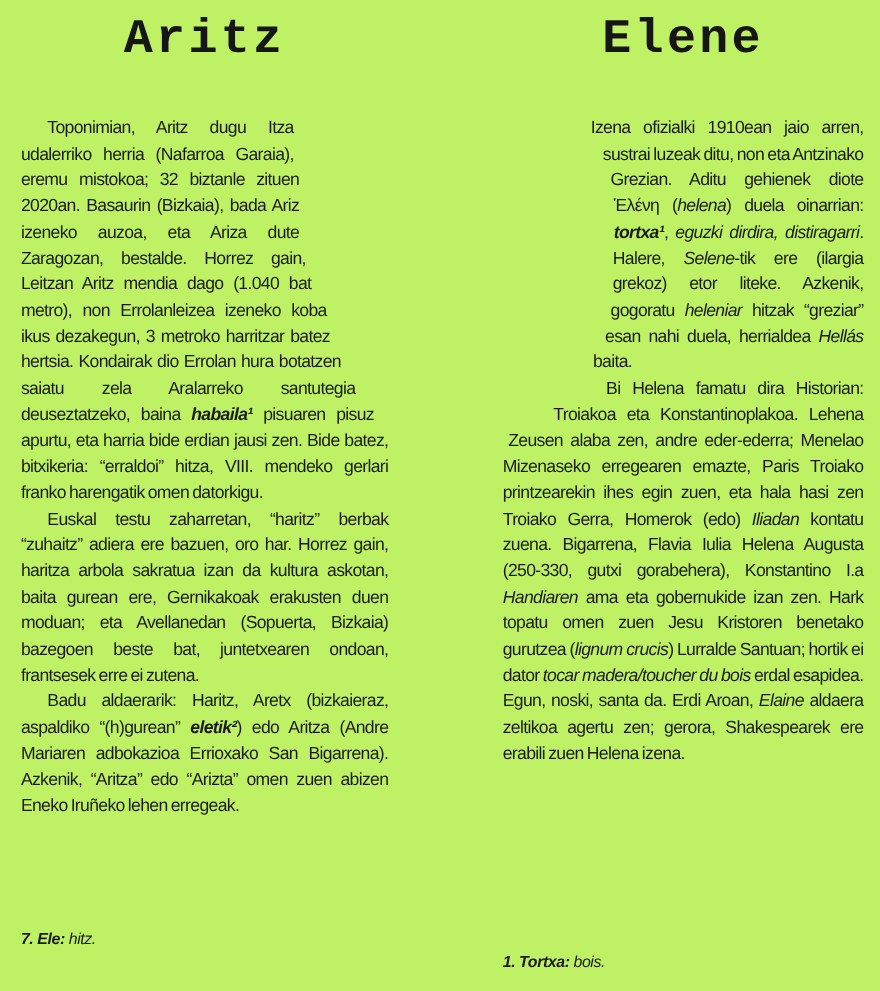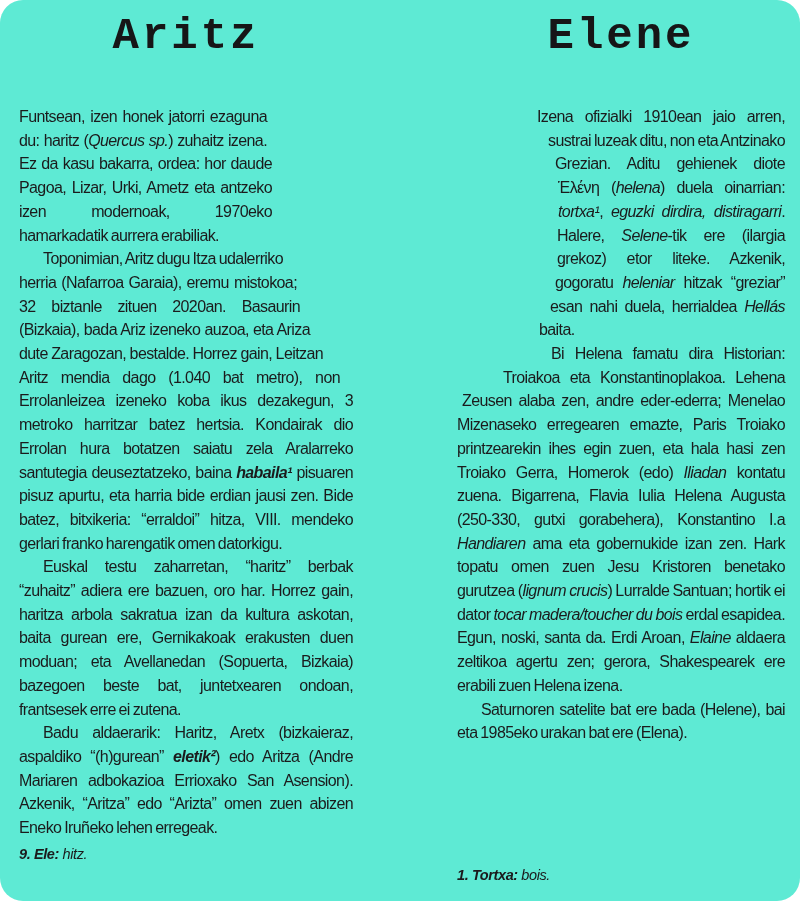--- a/index.html
+++ b/index.html
@@ -1,23 +1,22 @@
 <!DOCTYPE html>
 <html><head>
 <meta charset="utf-8">
 <style>
   html,body{margin:0;padding:0;}
   .page{
     position:relative;
     width:800px;height:901px;
-    background:#5eead4;
+    background:#bef264;
     color:#1b1b1c;
     font-family:"Liberation Sans","DejaVu Sans",sans-serif;
     overflow:hidden;
-    border-radius:23px;
   }
   .title{
     position:absolute;
     top:12px;margin:0;
     font-family:"Liberation Mono","DejaVu Sans Mono",monospace;
     font-weight:600;
     font-size:44px;line-height:48px;
     letter-spacing:3px;
     text-align:center;
     color:#161617;
@@ -41,21 +40,21 @@
     position:absolute;
     font-size:14.5px;line-height:21.5px;
     letter-spacing:-0.4px;
   }
   .fn{margin:0;}
   .fn-left{left:19px;top:844px;width:334px;}
   .fn-right{left:457px;top:865px;width:328px;}
   .s-n{font-style:normal;font-weight:normal;}
   .s-i{font-style:italic;}
   .s-b{font-weight:bold;font-style:italic;}
-  .s-bi{font-weight:normal;font-style:italic;}
+  .s-bi{font-weight:bold;font-style:italic;}
 </style>
 </head>
 <body>
 
 <div class="page">
 
   <section>
     <h1 class="title title-left">Aritz</h1>
     <div class="body body-left">
       <span class="sp sp-r" style="width:68px"></span>
@@ -63,27 +62,26 @@
       <span class="sp sp-r" style="width:70px"></span>
       <span class="sp sp-r" style="width:81px"></span>
       <span class="sp sp-r" style="width:81px"></span>
       <span class="sp sp-r" style="width:75px"></span>
       <span class="sp sp-r" style="width:70px"></span>
       <span class="sp sp-r" style="width:56px"></span>
       <span class="sp sp-r" style="width:53px"></span>
       <span class="sp sp-r" style="width:43px"></span>
       <span class="sp sp-r" style="width:30px"></span>
       <span class="sp sp-r" style="width:13px"></span>
-      <p class="para first"><span class="s-n">Funtsean, izen honek jatorri ezaguna du: haritz (</span><span class="s-i">Quercus sp.</span><span class="s-n">) zuhaitz izena. Ez da kasu bakarra, ordea: hor daude Pagoa, Lizar, Urki, Ametz eta antzeko izen modernoak, 1970eko hamarkadatik aurrera erabiliak.</span></p>
       <p class="para"><span class="s-n">Toponimian, Aritz dugu Itza udalerriko herria (Nafarroa Garaia), eremu mistokoa; 32 biztanle zituen 2020an. Basaurin (Bizkaia), bada Ariz izeneko auzoa, eta Ariza dute Zaragozan, bestalde. Horrez gain, Leitzan Aritz mendia dago (1.040 bat metro), non Errolanleizea izeneko koba ikus dezakegun, 3 metroko harritzar batez hertsia. Kondairak dio Errolan hura botatzen saiatu zela Aralarreko santutegia deuseztatzeko, baina </span><span class="s-b">habaila¹</span><span class="s-n"> pisuaren pisuz apurtu, eta harria bide erdian jausi zen. Bide batez, bitxikeria: “erraldoi” hitza, VIII. mendeko gerlari franko harengatik omen datorkigu.</span></p>
       <p class="para"><span class="s-n">Euskal testu zaharretan, “haritz” berbak “zuhaitz” adiera ere bazuen, oro har. Horrez gain, haritza arbola sakratua izan da kultura askotan, baita gurean ere, Gernikakoak erakusten duen moduan; eta Avellanedan (Sopuerta, Bizkaia) bazegoen beste bat, juntetxearen ondoan, frantsesek erre ei zutena.</span></p>
-      <p class="para"><span class="s-n">Badu aldaerarik: Haritz, Aretx (bizkaieraz, aspaldiko “(h)gurean” </span><span class="s-b">eletik²</span><span class="s-n">) edo Aritza (Andre Mariaren adbokazioa Errioxako San Asension). Azkenik, “Aritza” edo “Arizta” omen zuen abizen Eneko Iruñeko lehen erregeak.</span></p>
+      <p class="para"><span class="s-n">Badu aldaerarik: Haritz, Aretx (bizkaieraz, aspaldiko “(h)gurean” </span><span class="s-b">eletik²</span><span class="s-n">) edo Aritza (Andre Mariaren adbokazioa Errioxako San Bigarrena). Azkenik, “Aritza” edo “Arizta” omen zuen abizen Eneko Iruñeko lehen erregeak.</span></p>
     </div>
     <div class="footnotes fn-left">
-      <p class="fn"><span class="s-b">9. Ele: </span><span class="s-i">hitz.</span></p>
+      <p class="fn"><span class="s-b">7. Ele: </span><span class="s-i">hitz.</span></p>
     </div>
   </section>
 
   <section>
     <h1 class="title title-right">Elene</h1>
     <div class="body body-right">
       <span class="sp sp-l" style="width:60px"></span>
       <span class="sp sp-l" style="width:80px"></span>
       <span class="sp sp-l" style="width:91px"></span>
       <span class="sp sp-l" style="width:98px"></span>
@@ -91,20 +89,19 @@
       <span class="sp sp-l" style="width:96px"></span>
       <span class="sp sp-l" style="width:100px"></span>
       <span class="sp sp-l" style="width:98px"></span>
       <span class="sp sp-l" style="width:93px"></span>
       <span class="sp sp-l" style="width:82px"></span>
       <span class="sp sp-l" style="width:70px"></span>
       <span class="sp sp-l" style="width:46px"></span>
       <span class="sp sp-l" style="width:5px"></span>
       <p class="para first"><span class="s-n">Izena ofizialki 1910ean jaio arren, sustrai luzeak ditu, non eta Antzinako Grezian. Aditu gehienek diote Ἑλένη (</span><span class="s-i">helena</span><span class="s-n">) duela oinarrian: </span><span class="s-bi">tortxa¹</span><span class="s-n">, </span><span class="s-i">eguzki dirdira, distiragarri</span><span class="s-n">. Halere, </span><span class="s-i">Selene</span><span class="s-n">-tik ere (ilargia grekoz) etor liteke. Azkenik, gogoratu </span><span class="s-i">heleniar</span><span class="s-n"> hitzak “greziar” esan nahi duela, herrialdea </span><span class="s-i">Hellás</span><span class="s-n"> baita.</span></p>
       <p class="para"><span class="s-n">Bi Helena famatu dira Historian: Troiakoa eta Konstantinoplakoa. Lehena Zeusen alaba zen, andre eder-ederra; Menelao Mizenaseko erregearen emazte, Paris Troiako printzearekin ihes egin zuen, eta hala hasi zen Troiako Gerra, Homerok (edo) </span><span class="s-i">Iliadan</span><span class="s-n"> kontatu zuena. Bigarrena, Flavia Iulia Helena Augusta (250-330, gutxi gorabehera), Konstantino I.a </span><span class="s-i">Handiaren</span><span class="s-n"> ama eta gobernukide izan zen. Hark topatu omen zuen Jesu Kristoren benetako gurutzea (</span><span class="s-i">lignum crucis</span><span class="s-n">) Lurralde Santuan; hortik ei dator </span><span class="s-i">tocar madera/toucher du bois</span><span class="s-n"> erdal esapidea. Egun, noski, santa da. Erdi Aroan, </span><span class="s-i">Elaine</span><span class="s-n"> aldaera zeltikoa agertu zen; gerora, Shakespearek ere erabili zuen Helena izena.</span></p>
-      <p class="para"><span class="s-n">Saturnoren satelite bat ere bada (Helene), bai eta 1985eko urakan bat ere (Elena).</span></p>
     </div>
     <div class="footnotes fn-right">
       <p class="fn"><span class="s-b">1. Tortxa: </span><span class="s-i">bois.</span></p>
     </div>
   </section>
 
 </div>
 
 </body></html>

